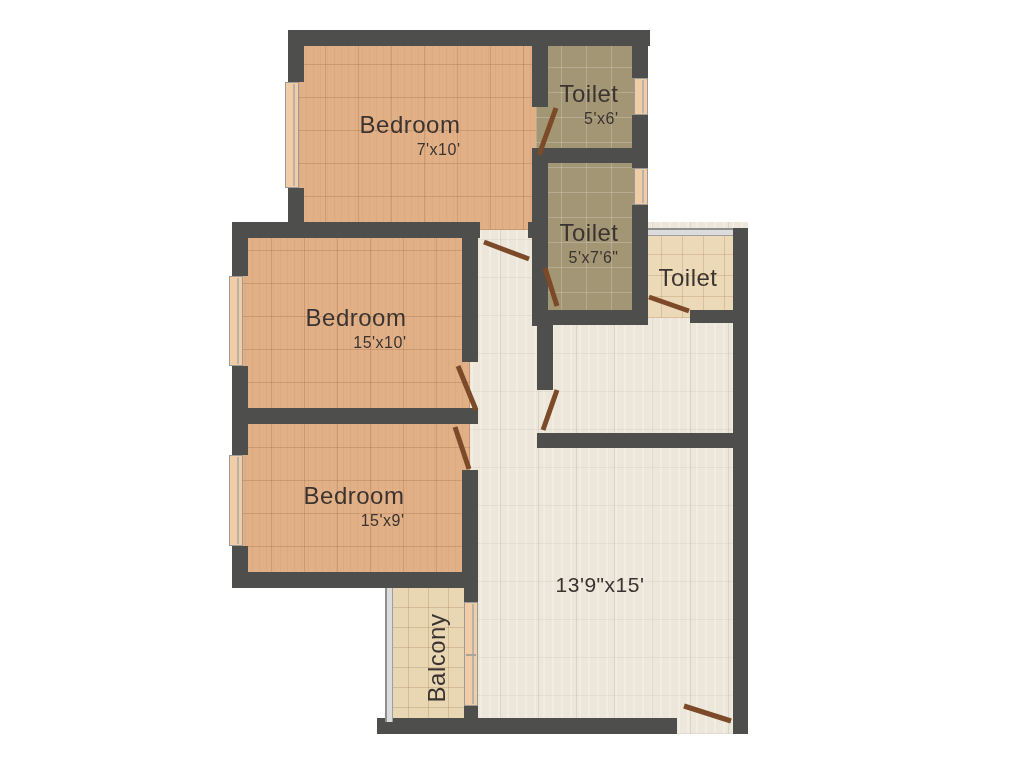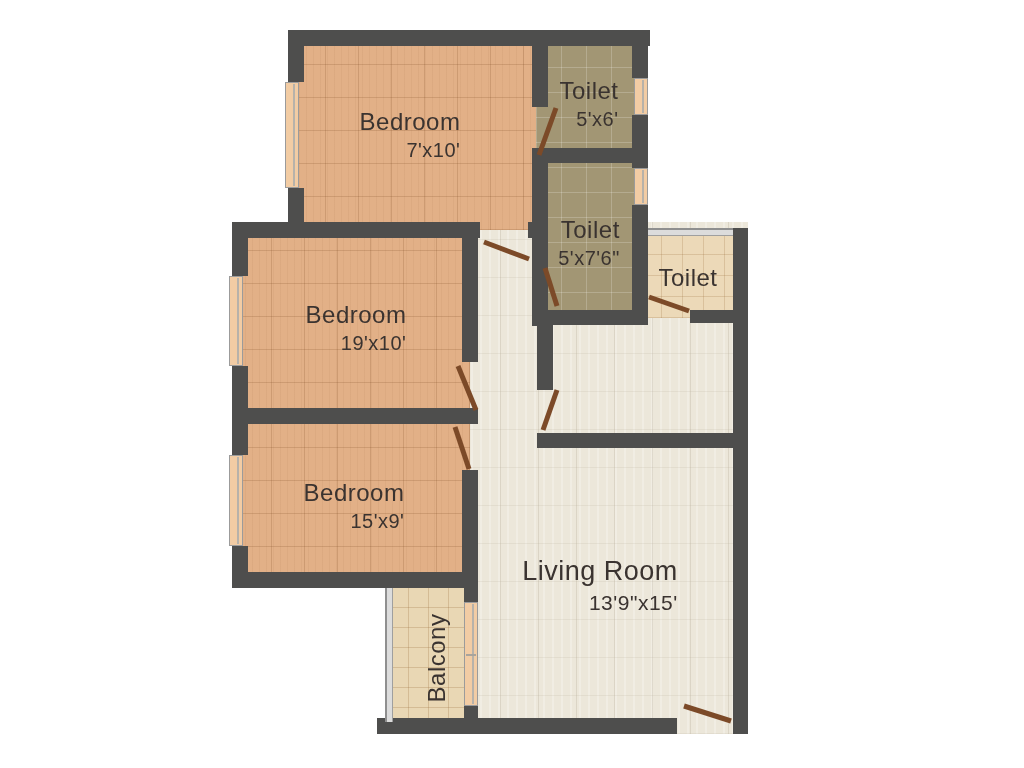--- a/index.html
+++ b/index.html
@@ -32,21 +32,21 @@
   .wall{background:var(--wall);}
   .win-v{width:14px;background:var(--window);border:1px solid #9b9b9b;}
   .win-v::before{content:"";position:absolute;left:55%;top:1px;bottom:1px;width:2px;background:#b7b2aa;}
   .slider::after{content:"";position:absolute;left:1px;right:1px;top:50%;height:2px;background:#a9a49c;}
   .rail-h{height:8px;background:#dcdcdc;border-top:2px solid #8f8f8f;border-bottom:1px solid #9f9f9f;}
   .rail-v{width:8px;background:#dcdcdc;border-left:2px solid #8f8f8f;border-right:1px solid #9f9f9f;}
   .doors line{stroke:var(--door);stroke-width:5;}
   .room-label{position:absolute;transform:translate(-50%,-50%);text-align:right;
       color:var(--label-text);line-height:1.3;white-space:nowrap;}
   .room-label .name{font-size:24px;letter-spacing:.5px;}
-  .room-label .dims{font-size:20px;letter-spacing:.5px;}
+  .room-label .dims{font-size:16px;letter-spacing:.5px;}
   .room-label.lg .name{font-size:27px;}
   .room-label.lg .dims{font-size:21px;}
   .room-label.vert{writing-mode:vertical-rl;transform:translate(-50%,-50%) rotate(180deg);}
 </style>
 </head>
 <body>
 
 <div id="canvas">
 
   <div class="abs floor-living" style="left:462px;top:222px;width:286px;height:512px;"></div>
@@ -115,27 +115,26 @@
   </div>
   <div class="room-label" style="left:589px;top:243px;">
     <div class="name">Toilet</div>
     <div class="dims">5'x7'6"</div>
   </div>
   <div class="room-label" style="left:688px;top:278px;">
     <div class="name">Toilet</div>
   </div>
   <div class="room-label" style="left:356px;top:328px;">
     <div class="name">Bedroom</div>
-    <div class="dims">19'x10'</div>
+    <div class="dims">15'x10'</div>
   </div>
   <div class="room-label" style="left:354px;top:506px;">
     <div class="name">Bedroom</div>
     <div class="dims">15'x9'</div>
   </div>
   <div class="room-label lg" style="left:600px;top:585px;">
-    <div class="name">Living Room</div>
     <div class="dims">13'9"x15'</div>
   </div>
   <div class="room-label vert" style="left:437px;top:658px;">
     <div class="name">Balcony</div>
   </div>
 
 </div>
 
 </body></html>

